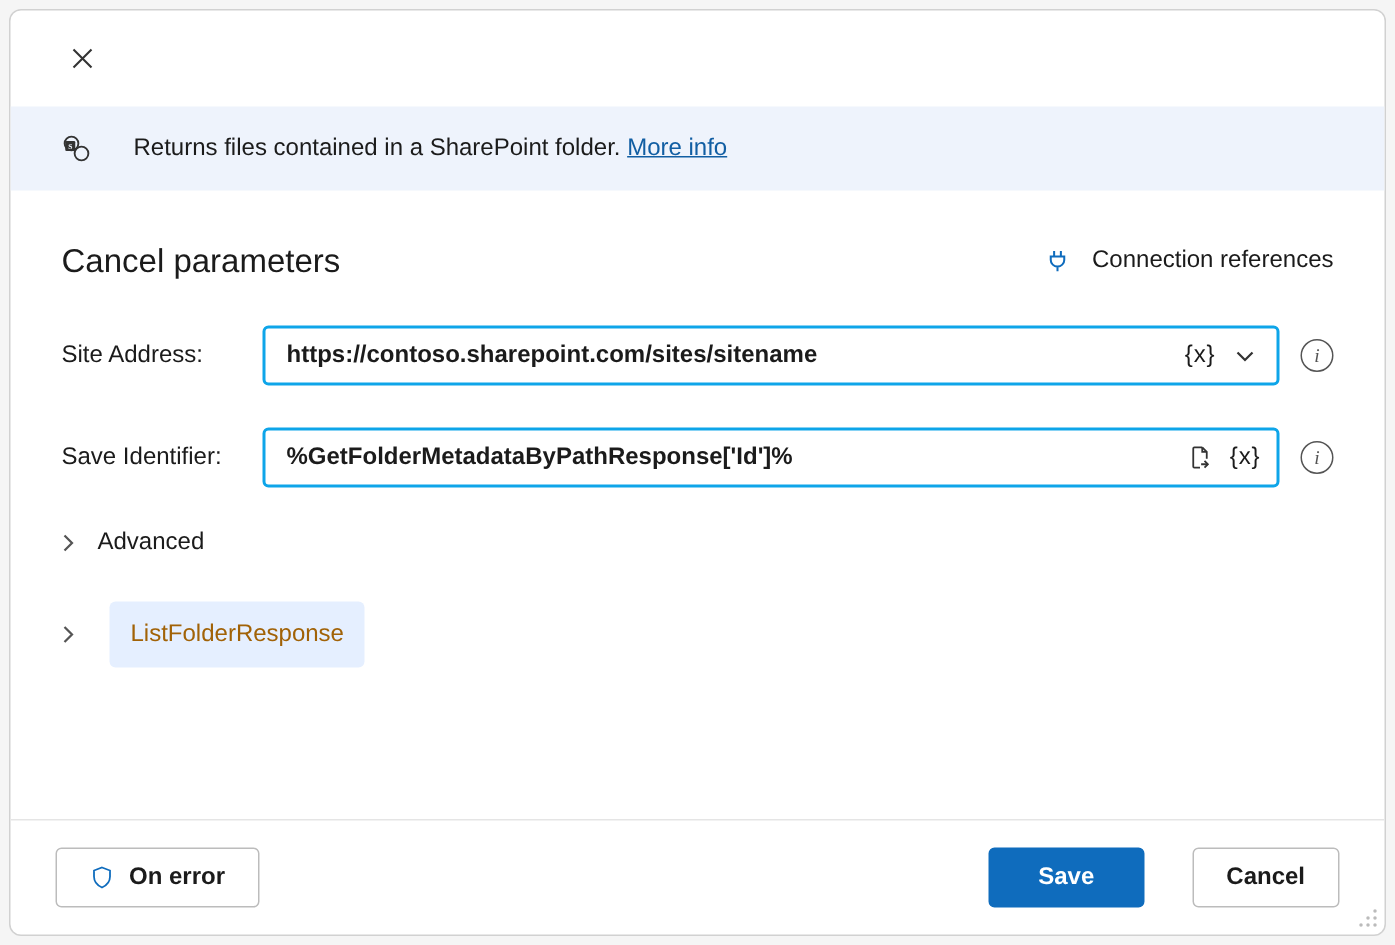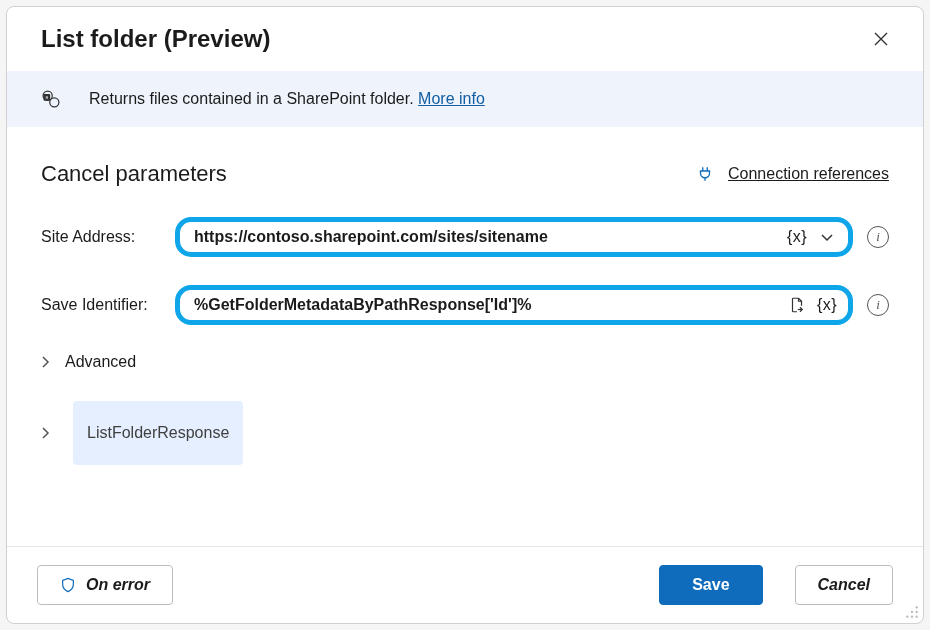--- a/index.html
+++ b/index.html
@@ -66,40 +66,39 @@
       font-weight: 400;
       color:#1b1b1b;
     }
     .conn-ref {
       display:flex;
       align-items:center;
       gap:14px;
       font-size: 16px;
       color:#1b1b1b;
       cursor:pointer;
-      text-decoration:underline;
     }
     .plug-icon { color:#0f6cbd; width:18px; height:18px; }
     .param-row {
       display:flex;
       align-items:center;
       gap: 14px;
       margin-bottom: 28px;
     }
     .param-label {
       width: 120px;
       font-size: 16px;
       color:#1b1b1b;
       flex-shrink:0;
     }
     .input-wrap {
       flex:1;
       height: 40px;
-      border:5px solid #0ea5e9;
-      border-radius:16px;
+      border:2px solid #0ea5e9;
+      border-radius:4px;
       display:flex;
       align-items:center;
       padding: 0 10px 0 14px;
       gap:8px;
       background:#fff;
     }
     .input-text {
       flex:1;
       border:none;
       outline:none;
@@ -136,22 +135,22 @@
       align-items:center;
       gap:10px;
       margin: 0 0 30px 0;
       cursor:pointer;
       font-size:16px;
       color:#1b1b1b;
     }
     .chev { color:#555; width:14px; display:inline-flex; }
     .var-pill {
       background:#e5efff;
-      color:#404040;
-      padding:23px 14px;
+      color:#a16207;
+      padding:13px 14px;
       border-radius:4px;
       font-size:16px;
       margin-left:8px;
     }
     .footer {
       border-top:1px solid #e5e5e5;
       padding:18px 30px;
       display:flex;
       align-items:center;
       justify-content:space-between;
@@ -165,40 +164,38 @@
       font-family:inherit;
       cursor:pointer;
       display:inline-flex;
       align-items:center;
       gap:10px;
     }
     .btn-secondary {
       background:#fff;
       border:1px solid #bcbcbc;
       color:#1b1b1b;
-      font-style:italic;
     }
     .btn-primary {
       background:#0f6cbd;
       border:1px solid #0f6cbd;
       color:#fff;
       padding:0 32px;
     }
     .footer-right { display:flex; gap:32px; }
     .resize-grip{
       position:absolute; right:4px; bottom:4px; width:14px; height:14px;
       color:#bbb;
     }
   </style>
 </head>
 <body>
 
 <div class="dialog">
   <div class="dialog-header">
-    <div class="dialog-title">List folder (Preview)</div>
     <div class="close-btn">
       <svg width="16" height="16" viewBox="0 0 16 16">
           <path d="M2 2 L14 14 M14 2 L2 14" stroke="currentColor" stroke-width="1.4" fill="none"></path>
         </svg>
     </div>
   </div>
 
   <div class="info-banner">
     <svg class="sp-icon" viewBox="0 0 24 24">
         <circle cx="8" cy="8" r="5.5" fill="none" stroke="currentColor" stroke-width="1.5"></circle>

